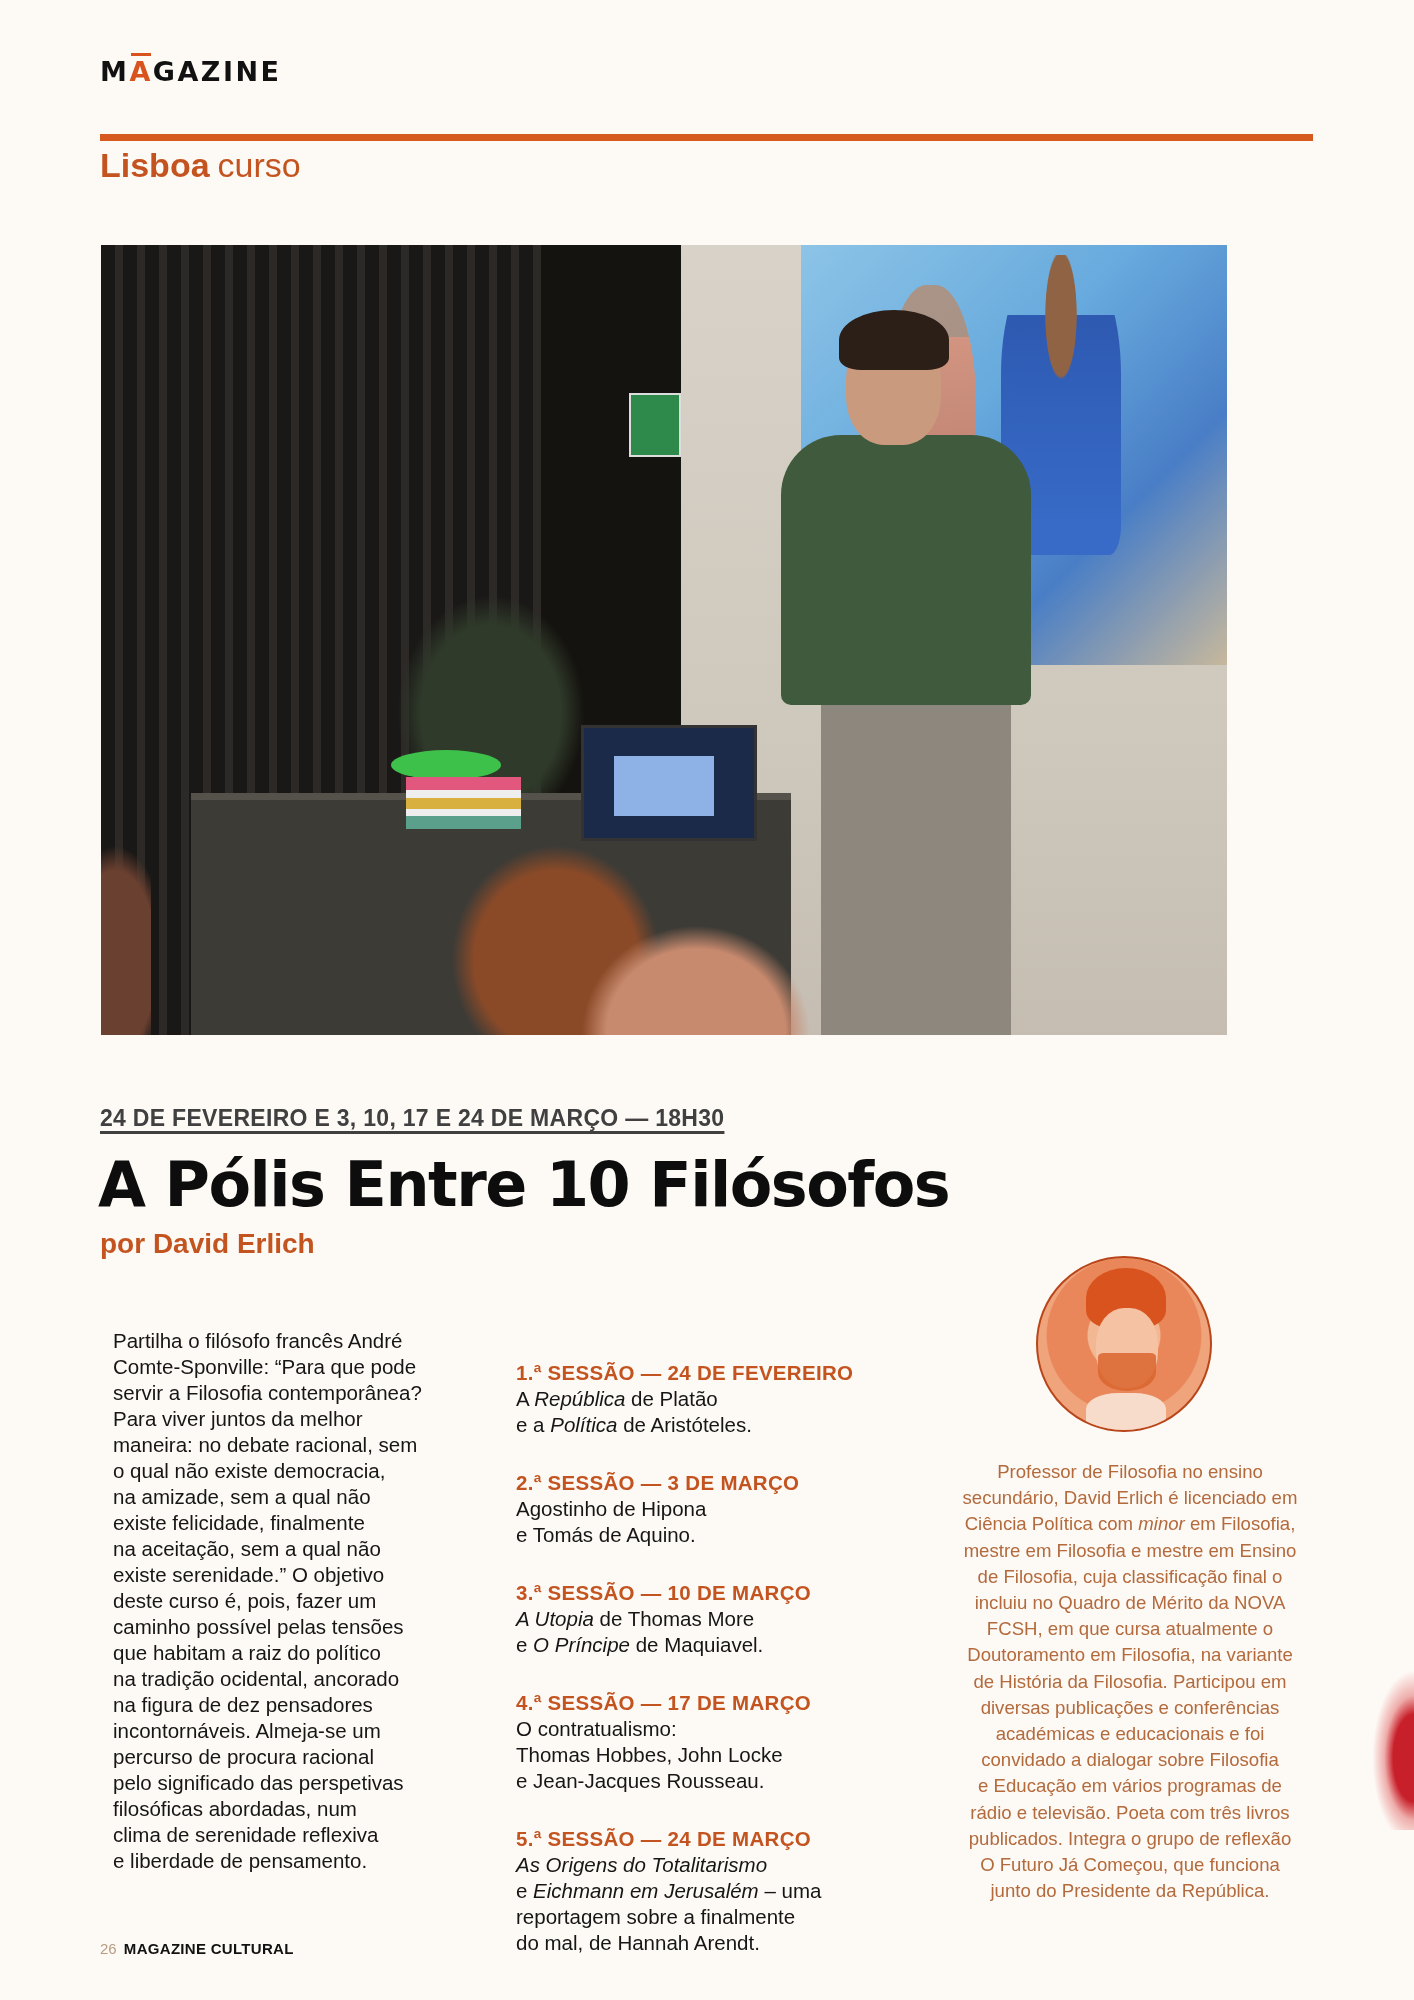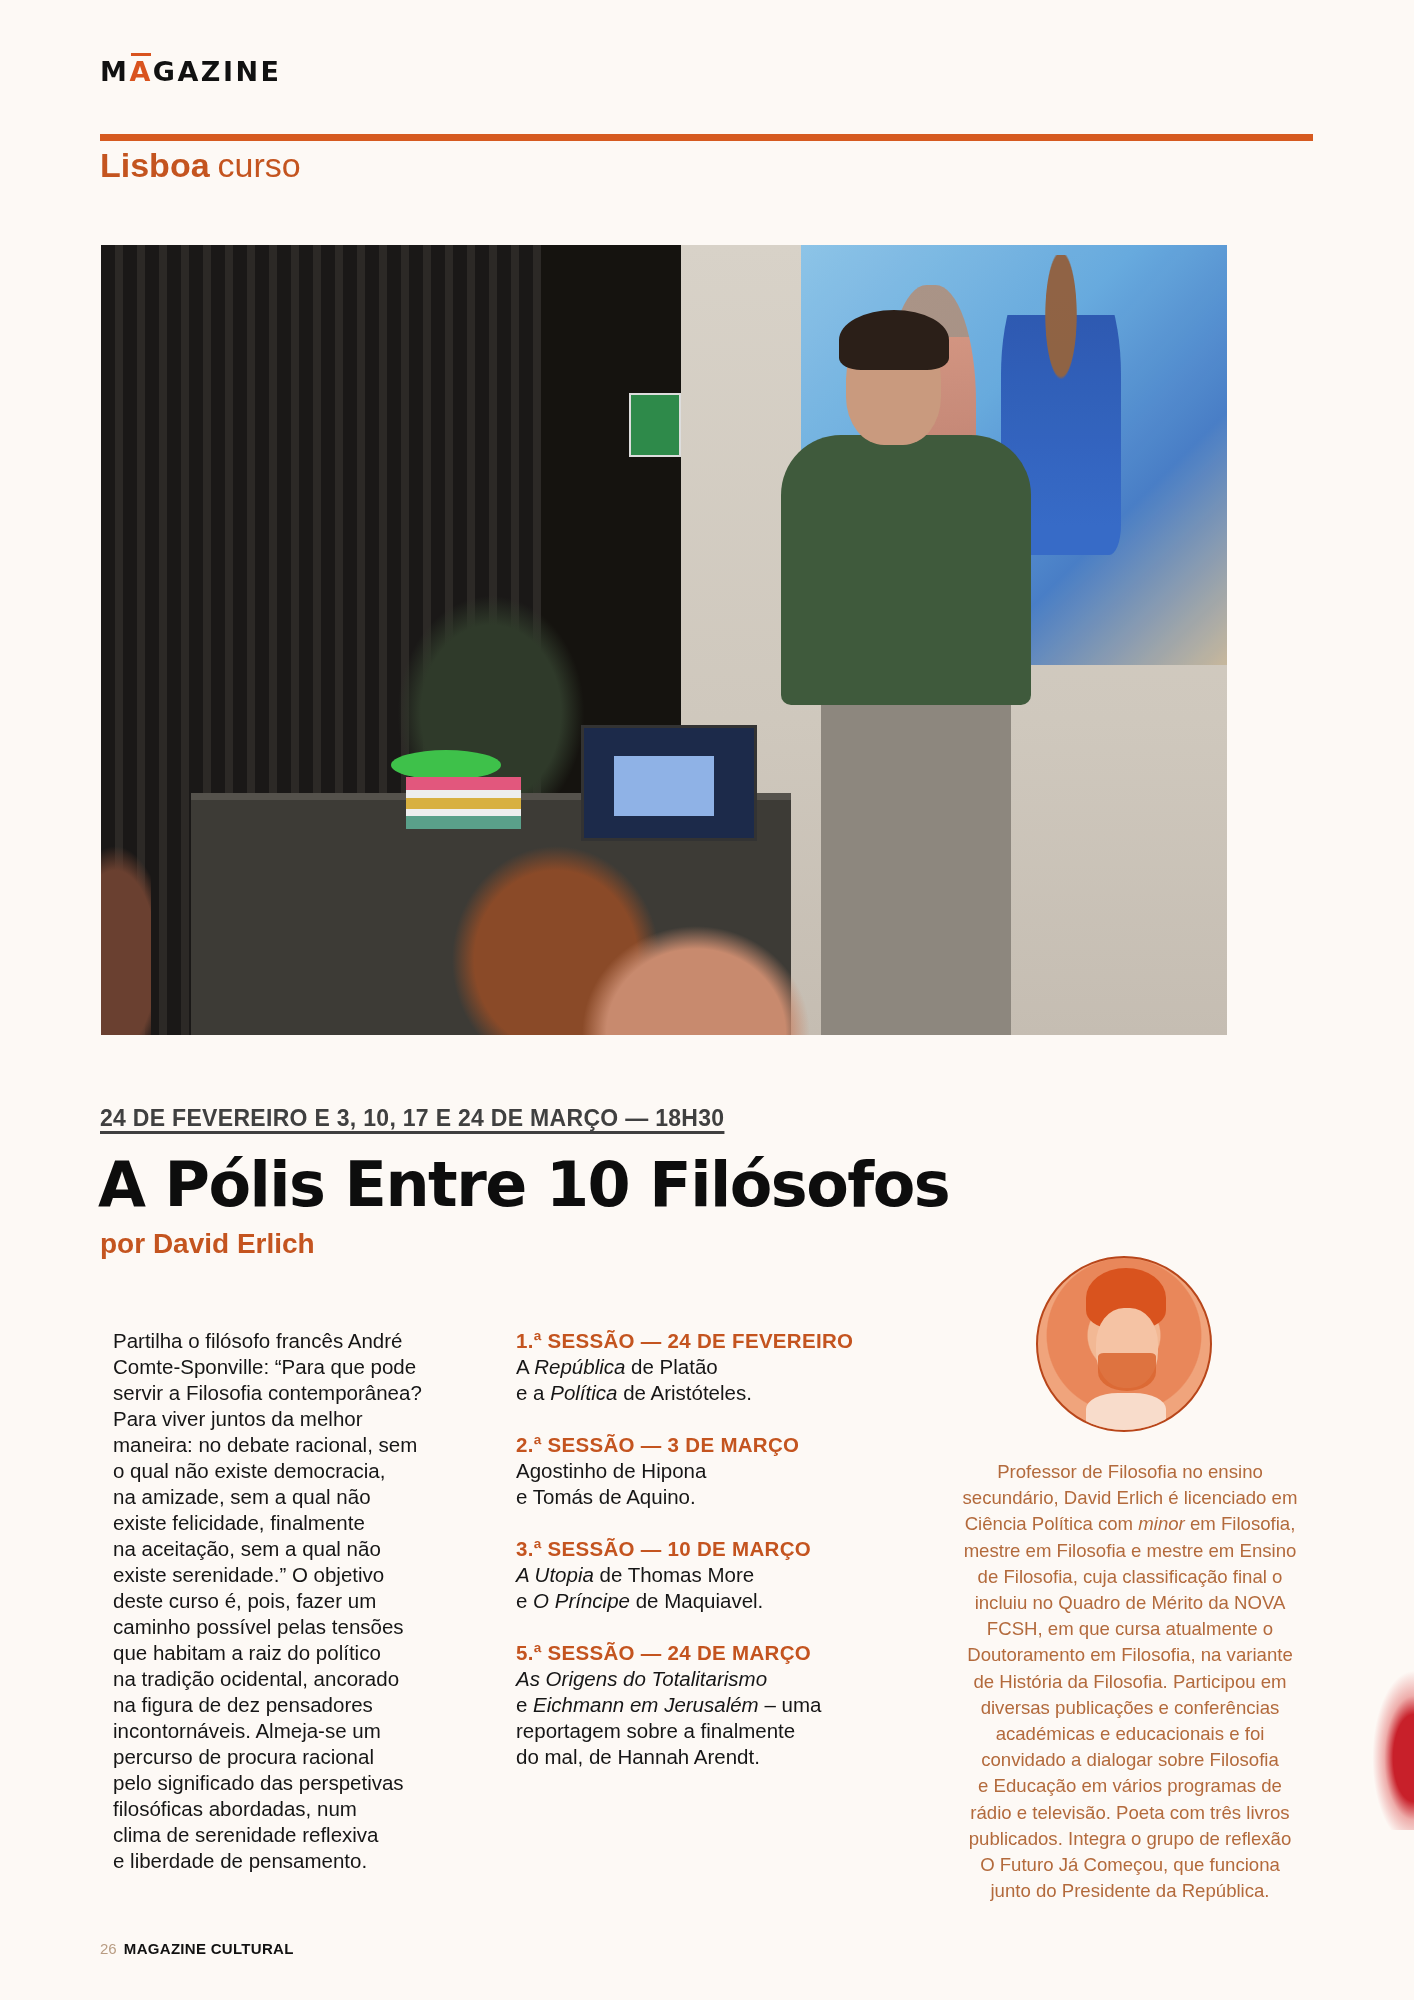--- a/index.html
+++ b/index.html
@@ -66,21 +66,21 @@
     text-decoration: underline; text-decoration-thickness: 3px; text-underline-offset: 5px; letter-spacing: .3px; }
   .headline { left: 98px; top: 1148px; font-family: "DejaVu Sans", sans-serif; font-weight: bold;
     font-size: 62px; letter-spacing: -1.5px; color: #0d0d0d; }
   .byline { left: 100px; top: 1228px; font-size: 28px; font-weight: bold; color: #c4541f; }
 
   
   .col-body { left: 100px; top: 1328px; width: 380px; font-size: 20.5px; line-height: 26px; color: #161616; margin-left: 13px; }
   .col-body p { margin: 0; white-space: pre-line; }
 
   .col-sessions { left: 516px; top: 1328px; width: 380px; font-size: 20.5px; line-height: 26px; color: #161616; }
-  .session { margin-bottom: 26px; }
+  .session { margin-bottom: 26px; margin-top: 32px; }
   .session .title { color: #c4541f; font-weight: bold; letter-spacing: .3px; }
   .session .line { white-space: nowrap; }
   .session .line i { font-style: italic; }
 
   .portrait {
     left: 1036px; top: 1256px; width: 172px; height: 172px; border-radius: 50%;
     border: 2px solid #b8461a; overflow: hidden;
     background: radial-gradient(circle at 50% 45%, #f2b894 0 28%, #e9875a 29% 60%, #f0a47c 61%);
   }
   .portrait .hair { position:absolute; left:48px; top:10px; width:80px; height:60px; border-radius:50% 50% 30% 30%; background:#d9531e; }
@@ -178,20 +178,26 @@
       <div class="title">2.ª SESSÃO — 3 DE MARÇO</div>
       <div class="line"><span>Agostinho de Hipona</span><i></i><span></span></div>
       <div class="line"><span>e Tomás de Aquino.</span><i></i><span></span></div>
     </div>
     <div class="session">
       <div class="title">3.ª SESSÃO — 10 DE MARÇO</div>
       <div class="line"><span></span><i>A Utopia</i><span> de Thomas More</span></div>
       <div class="line"><span>e </span><i>O Príncipe</i><span> de Maquiavel.</span></div>
     </div>
     <div class="session">
+      <div class="title">4.ª SESSÃO — 17 DE MARÇO</div>
+      <div class="line"><span>O contratualismo:</span><i></i><span></span></div>
+      <div class="line"><span>Thomas Hobbes, John Locke</span><i></i><span></span></div>
+      <div class="line"><span>e Jean-Jacques Rousseau.</span><i></i><span></span></div>
+    </div>
+    <div class="session">
       <div class="title">5.ª SESSÃO — 24 DE MARÇO</div>
       <div class="line"><span></span><i>As Origens do Totalitarismo</i><span></span></div>
       <div class="line"><span>e </span><i>Eichmann em Jerusalém</i><span> – uma</span></div>
       <div class="line"><span>reportagem sobre a finalmente</span><i></i><span></span></div>
       <div class="line"><span>do mal, de Hannah Arendt.</span><i></i><span></span></div>
     </div>
   </div>
 
 <div class="abs portrait">
   <div class="hair"></div>

